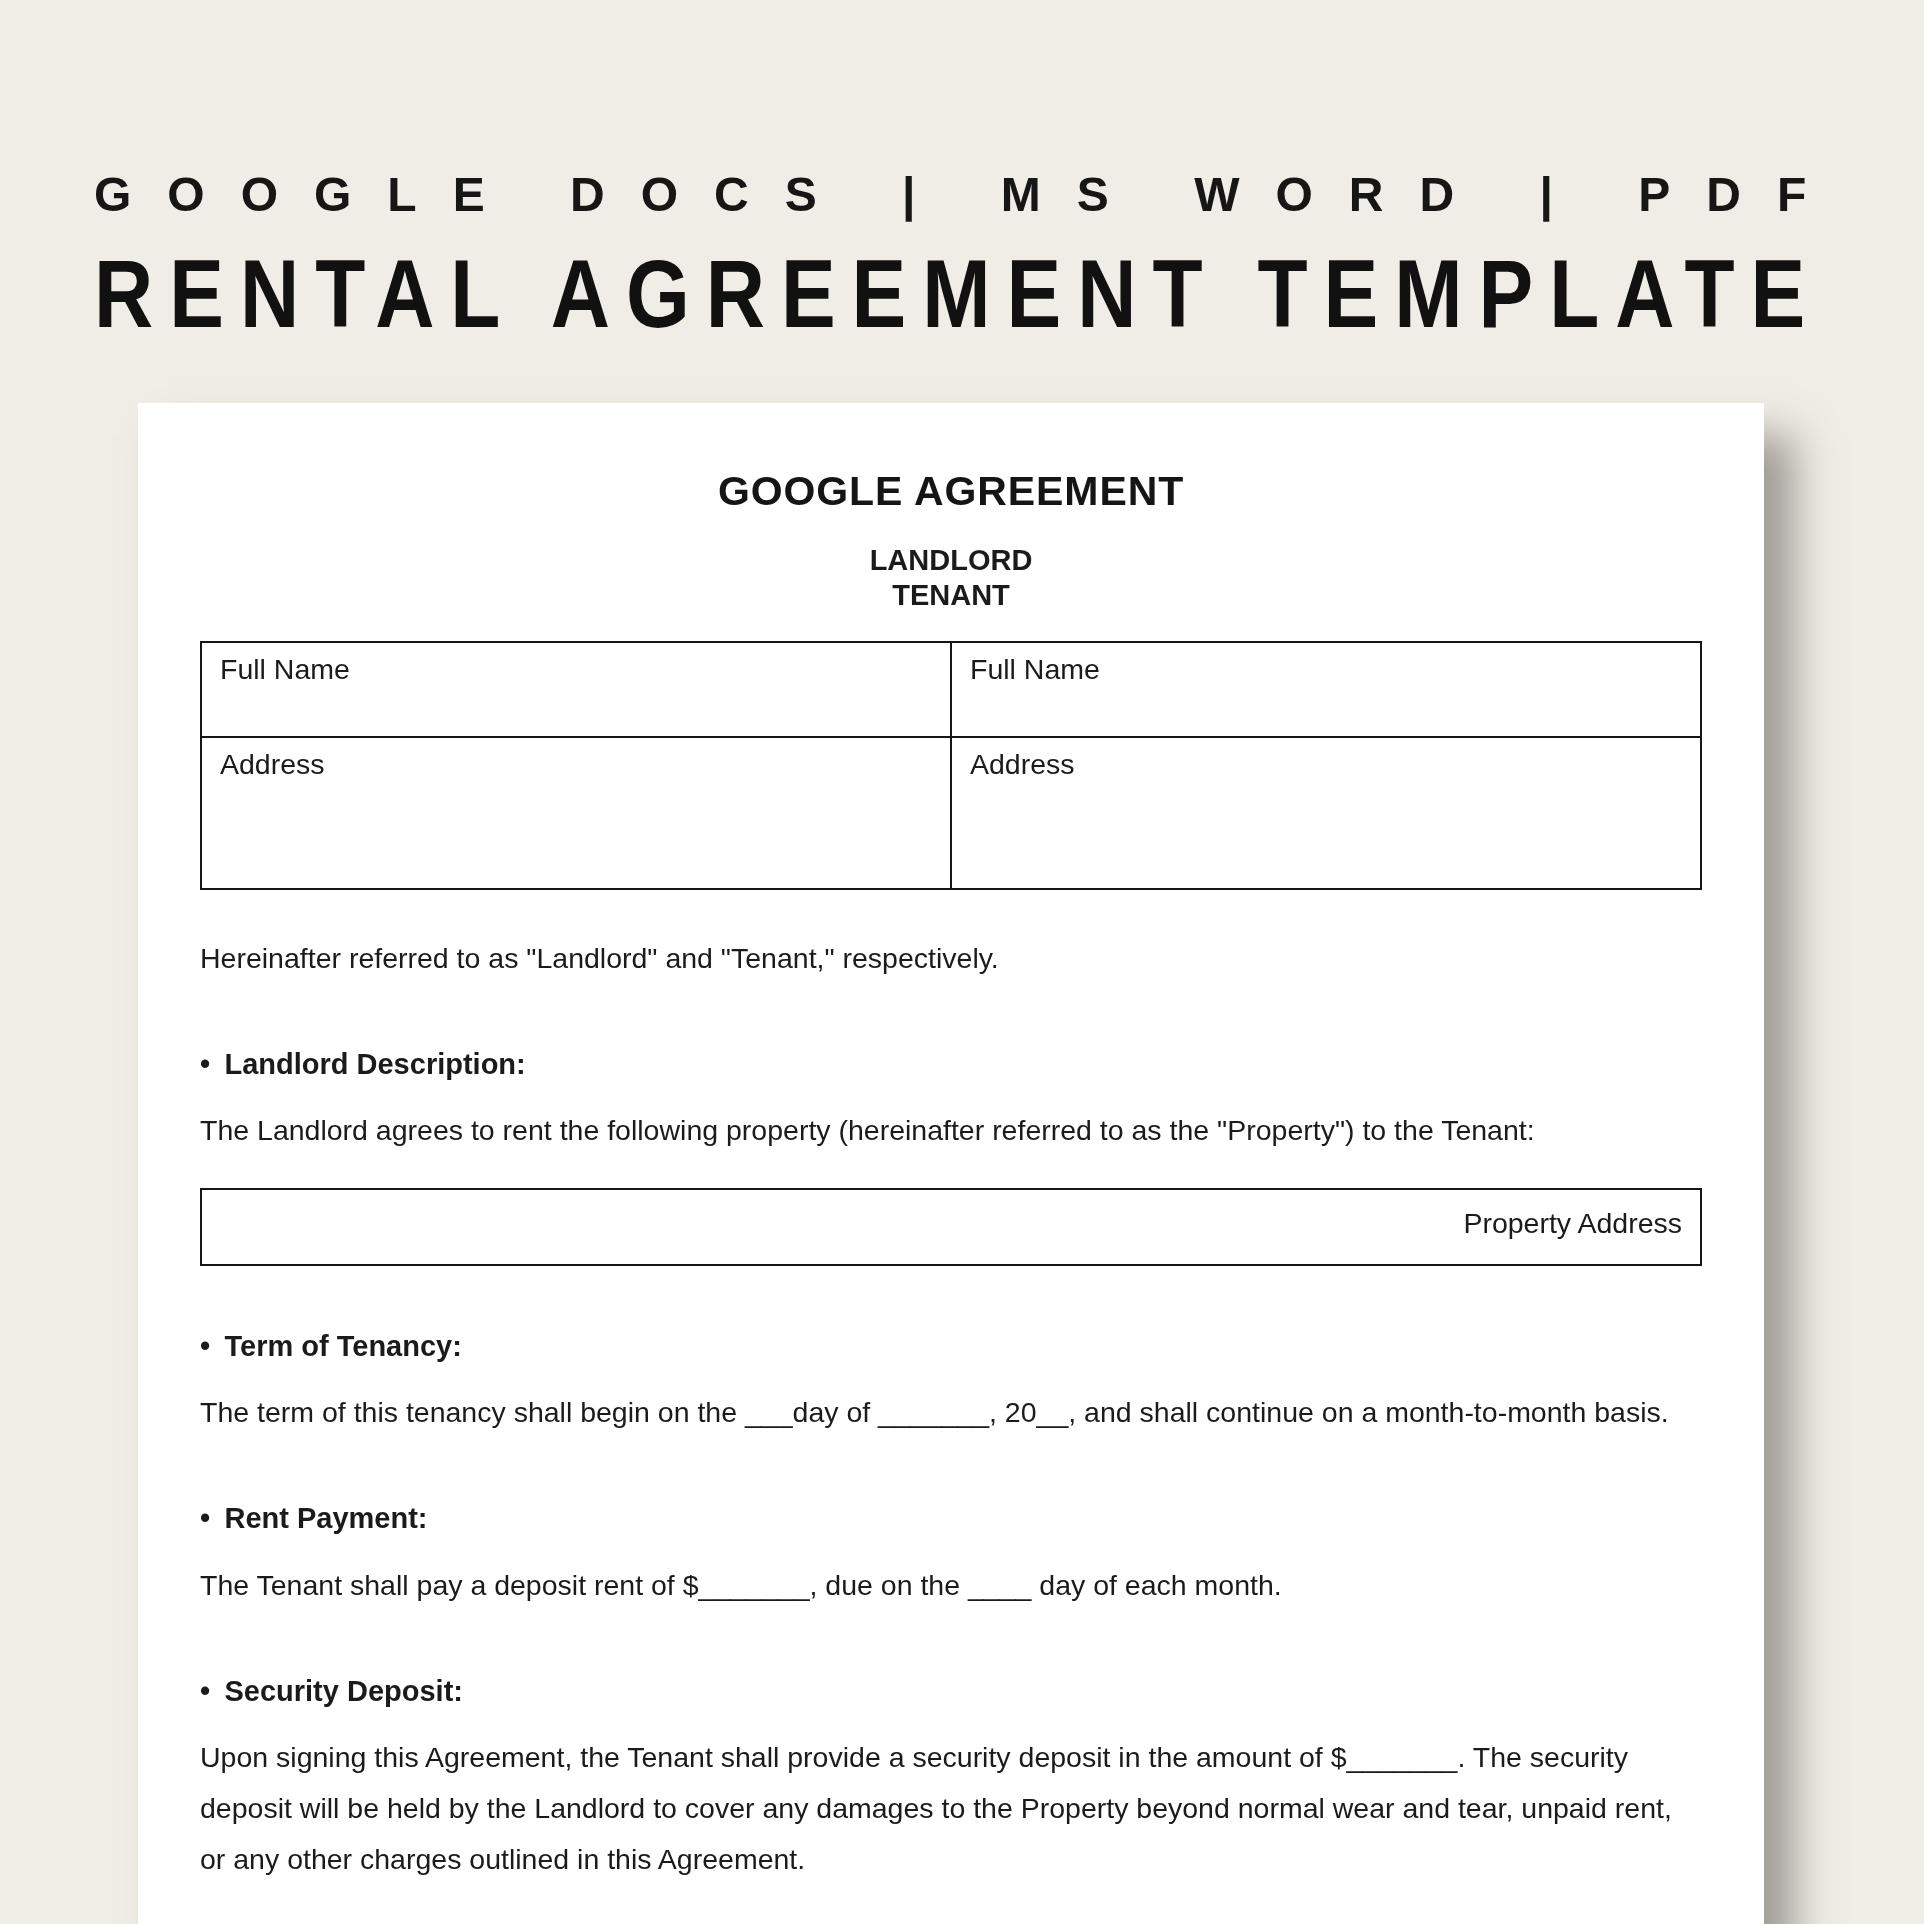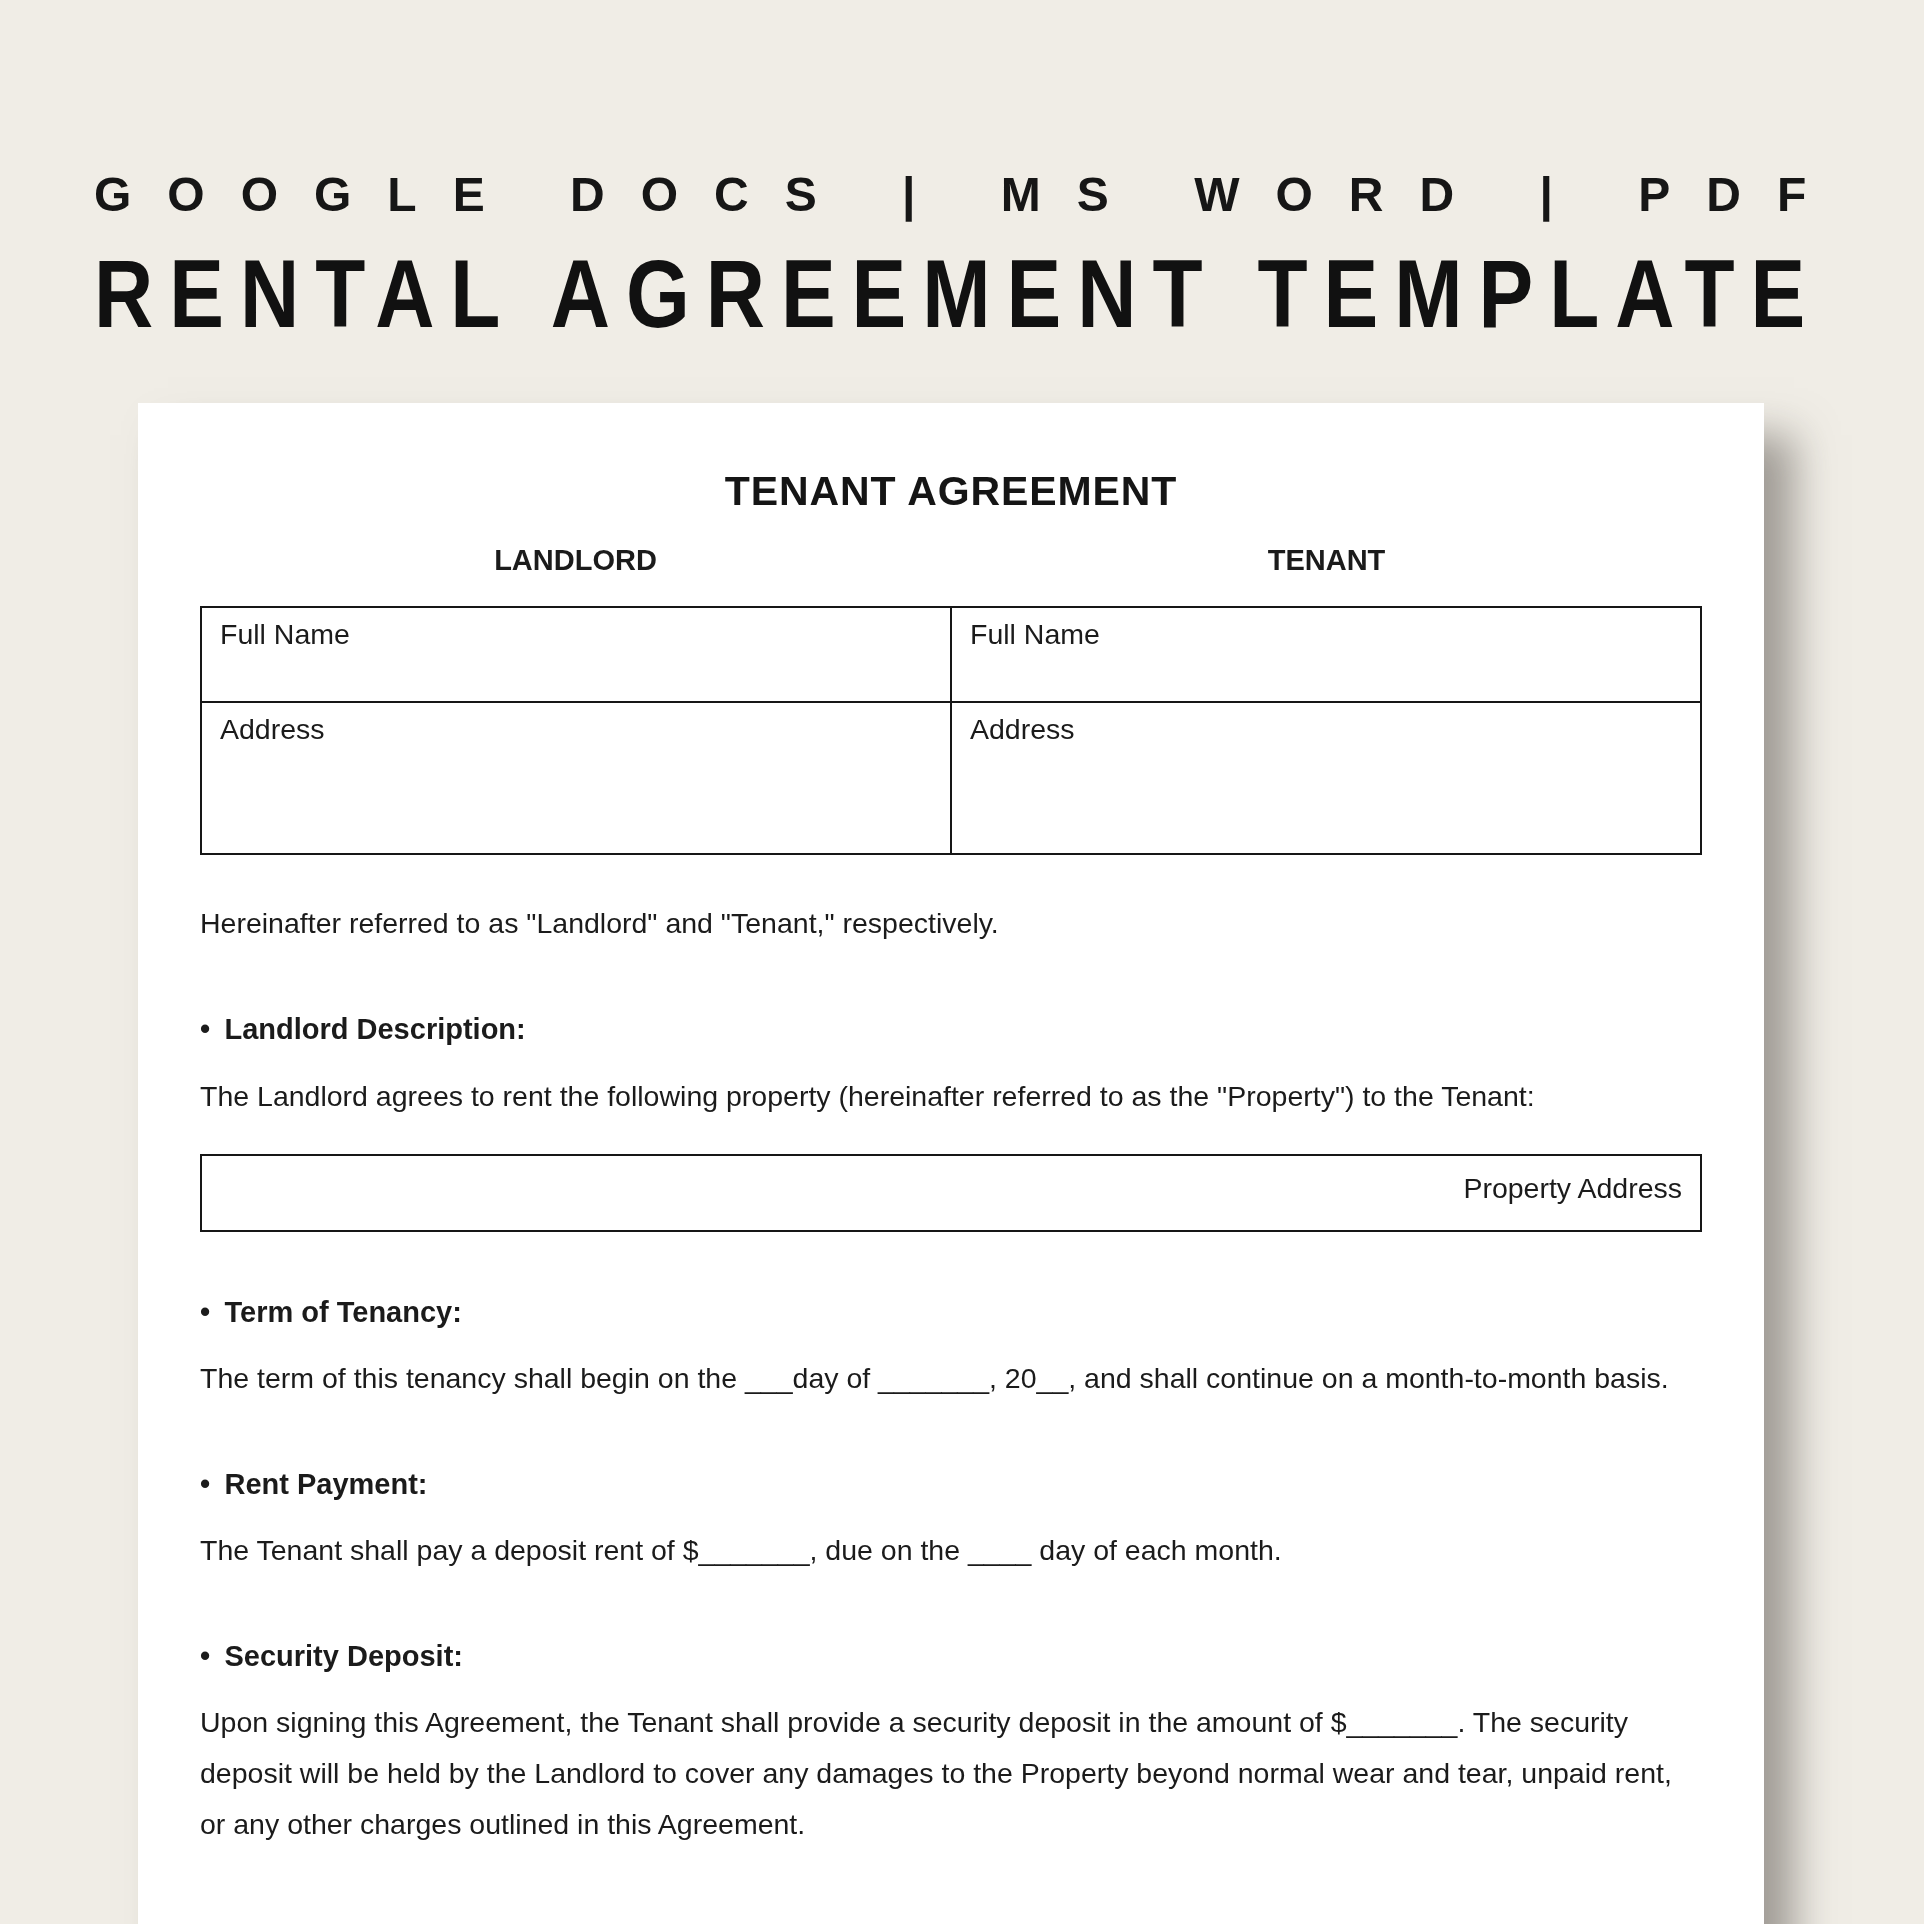--- a/index.html
+++ b/index.html
@@ -59,20 +59,21 @@
     color: #151515;
   }
 
   .para { margin: 0; }
   .intro { margin-top: 77px; }
   .intro .line { display: block; }
 
   .party-labels {
     display: flex;
     margin-top: 27px;
+    flex-direction: column;
   }
   .party-label {
     flex: 1;
     text-align: center;
     font-weight: 700;
     font-size: 29px;
     line-height: 1.2;
   }
 
   table.party-table {
@@ -119,21 +120,21 @@
 </head>
 <body>
 
 <div class="banner">
   <div class="banner-formats">GOOGLE DOCS | MS WORD | PDF</div>
   <div class="banner-title">RENTAL AGREEMENT TEMPLATE</div>
 </div>
 
 <div class="page">
 
-  <h1 class="doc-title">TENANT AGREEMENT</h1>
+  <h1 class="doc-title">GOOGLE AGREEMENT</h1>
 
 
   <div class="party-labels">
     <div class="party-label">LANDLORD</div>
     <div class="party-label">TENANT</div>
   </div>
 
   <table class="party-table">
     <tbody>
       <tr class="row-fullname">

